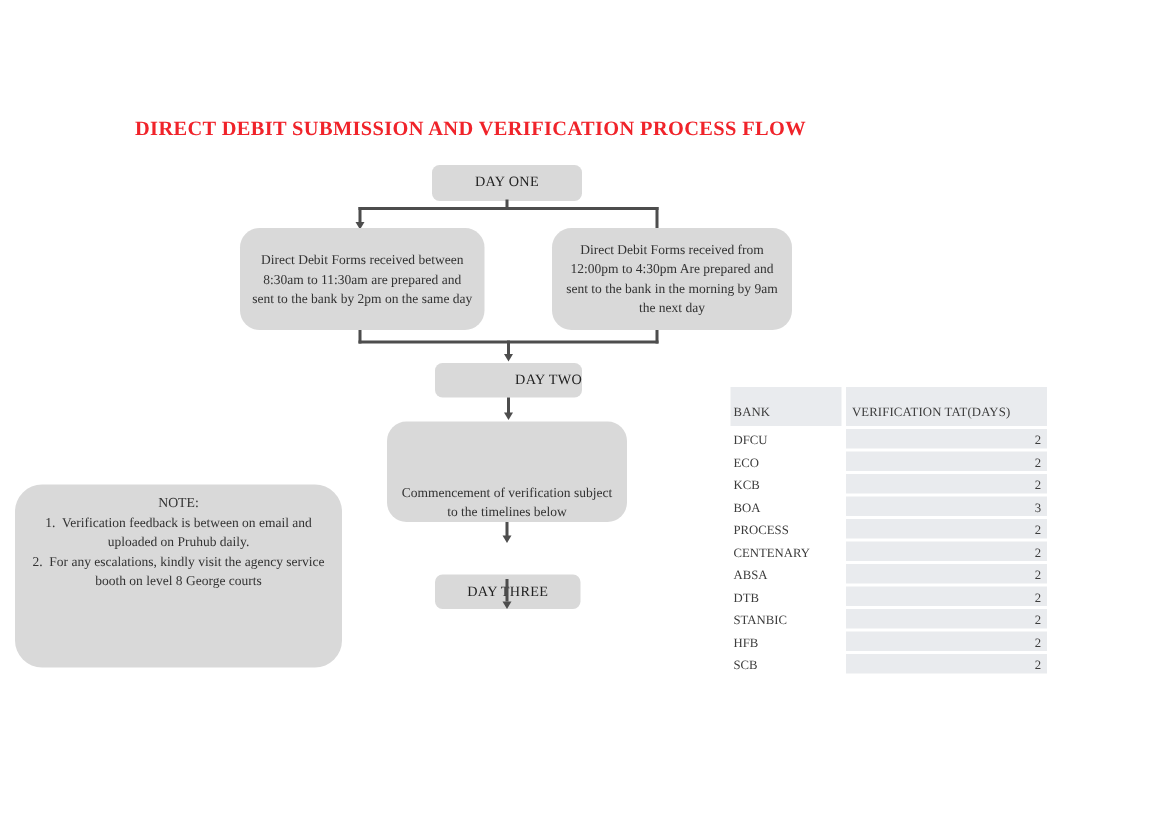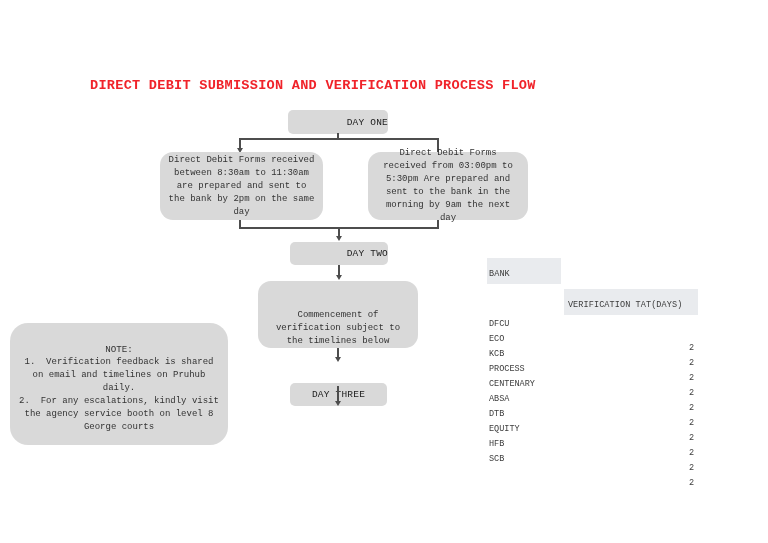--- a/index.html
+++ b/index.html
@@ -1,47 +1,47 @@
 <!DOCTYPE html>
 <html style="--accent: #f0232a; --box: #d9d9d9; --connector: #4d4d4d; --cell: #e9ebee;"><head>
 <meta charset="utf-8">
 <style>
   html,body{margin:0;padding:0;background:#fff;}
   .canvas{
     position:relative;width:768px;height:543px;background:#ffffff;overflow:hidden;
-    font-family:Liberation Mono, monospace;
+    font-family:Liberation Serif, serif;
   }
   .title{
     position:absolute;left:90px;top:78px;margin:0;
     font-size:13.6px;font-weight:bold;letter-spacing:.25px;color:var(--accent,#f0232a);
     white-space:nowrap;
   }
   .pill{
     position:absolute;background:var(--box,#d9d9d9);border-radius:5px;
     display:flex;align-items:center;justify-content:center;
     font-size:9.5px;color:#222;letter-spacing:.2px;
   }
-  #day-one{left:288px;top:110px;width:100px;height:24px;justify-content:flex-end;}
+  #day-one{left:288px;top:110px;width:100px;height:24px;}
   #day-two{left:290px;top:242px;width:98px;height:23px;justify-content:flex-end;}
   #day-three{left:290px;top:363px;width:97px;height:23px;margin-top:20px;}
 
   .bigbox{
     position:absolute;background:var(--box,#d9d9d9);border-radius:13px;
     display:flex;align-items:center;justify-content:center;text-align:center;
     font-size:9px;line-height:13px;color:#333;padding:0 8px;box-sizing:border-box;
   }
   #box-morning{left:160px;top:152px;width:163px;height:68px;}
   #box-afternoon{left:368px;top:152px;width:160px;height:68px;}
   #box-commence{left:258px;top:281px;width:160px;height:67px;align-items:flex-end;}
   #box-reports{left:258px;top:407px;width:162px;height:63px;}
 
   #note-box{
     position:absolute;left:10px;top:323px;width:218px;height:122px;
     background:var(--box,#d9d9d9);border-radius:18px;box-sizing:border-box;
-    padding:20px 9px 0;font-size:9px;line-height:13px;color:#333;text-align:center;
+    padding:6px 9px 0;font-size:9px;line-height:13px;color:#333;text-align:center;
   }
   #note-box .note-heading{font-size:9.2px;}
   #note-box ol{list-style:none;margin:0;padding:0;counter-reset:n;}
   #note-box li{counter-increment:n;}
   #note-box li::before{content:counter(n) ".\00a0\00a0";}
 
   .hline,.vline{position:absolute;background:var(--connector,#4d4d4d);}
   #l-v1{left:337px;top:133px;width:1.5px;height:6px;}
   #l-h1{left:239px;top:138px;width:199.5px;height:1.5px;}
   #l-v2{left:239px;top:138px;width:1.5px;height:11px;}
@@ -62,21 +62,21 @@
   #a-left{left:236.5px;top:148px;}
   #a-two{left:335.5px;top:236px;}
   #a-commence{left:335.5px;top:275px;}
   #a-three{left:334.5px;top:357px;}
   #a-reports{left:334.5px;top:401px;}
 
   #bank-table{position:absolute;left:487px;top:258px;width:211px;font-size:8.5px;color:#3c3c3c;}
   .t-row{display:flex;margin-bottom:2px;}
   .cell{box-sizing:border-box;display:flex;align-items:center;}
   .c1{width:79px;margin-right:3px;padding-left:2px;}
-  .c2{width:143px;padding:0 4px;margin-top:31px;}
+  .c2{width:143px;padding:0 4px;}
   .t-head .cell{background:var(--cell,#e9ebee);height:26px;align-items:flex-end;padding-bottom:5px;letter-spacing:.1px;}
   .t-data{height:13px;}
   .t-data .c1{background:transparent;}
   .t-data .c2{background:var(--cell,#e9ebee);justify-content:flex-end;}
 </style>
 </head>
 <body>
 
 <div class="canvas">
 
@@ -89,21 +89,21 @@
   <div class="vline" id="l-v1"></div>
   <div class="hline" id="l-h1"></div>
   <div class="vline" id="l-v2"></div>
   <div class="vline" id="l-v3"></div>
   <div class="arrow" id="a-left"></div>
 
   <div class="bigbox" id="box-morning">
     <span>Direct Debit Forms received between 8:30am to 11:30am are prepared and sent to the bank by 2pm on the same day</span>
   </div>
   <div class="bigbox" id="box-afternoon">
-    <span>Direct Debit Forms received from 03:00pm to 5:30pm Are prepared and sent to the bank in the morning by 9am the next day</span>
+    <span>Direct Debit Forms received from 12:00pm to 4:30pm Are prepared and sent to the bank in the morning by 9am the next day</span>
   </div>
 
   <div class="vline" id="l-v4"></div>
   <div class="vline" id="l-v5"></div>
   <div class="hline" id="l-h2"></div>
   <div class="vline" id="l-v6"></div>
   <div class="arrow" id="a-two"></div>
 
   <div class="pill" id="day-two">
     <span>DAY TWO</span>
@@ -123,21 +123,21 @@
     <span>DAY THREE</span>
   </div>
 
   <div class="vline" id="l-v9"></div>
   <div class="arrow" id="a-reports"></div>
 
 
   <div id="note-box">
     <div class="note-heading">NOTE:</div>
     <ol>
-      <li>Verification feedback is shared on email and timelines on Pruhub daily.</li>
+      <li>Verification feedback is between on email and uploaded on Pruhub daily.</li>
       <li>For any escalations, kindly visit the agency service booth on level 8 George courts</li>
     </ol>
   </div>
 
   <div id="bank-table">
     <div class="t-row t-head">
       <div class="cell c1">BANK</div>
       <div class="cell c2">VERIFICATION TAT(DAYS)</div>
     </div>
     <div>
@@ -147,37 +147,41 @@
         </div>
         <div class="t-row t-data">
           <div class="cell c1">ECO</div>
           <div class="cell c2">2</div>
         </div>
         <div class="t-row t-data">
           <div class="cell c1">KCB</div>
           <div class="cell c2">2</div>
         </div>
         <div class="t-row t-data">
+          <div class="cell c1">BOA</div>
+          <div class="cell c2">3</div>
+        </div>
+        <div class="t-row t-data">
           <div class="cell c1">PROCESS</div>
           <div class="cell c2">2</div>
         </div>
         <div class="t-row t-data">
           <div class="cell c1">CENTENARY</div>
           <div class="cell c2">2</div>
         </div>
         <div class="t-row t-data">
           <div class="cell c1">ABSA</div>
           <div class="cell c2">2</div>
         </div>
         <div class="t-row t-data">
           <div class="cell c1">DTB</div>
           <div class="cell c2">2</div>
         </div>
         <div class="t-row t-data">
-          <div class="cell c1">EQUITY</div>
+          <div class="cell c1">STANBIC</div>
           <div class="cell c2">2</div>
         </div>
         <div class="t-row t-data">
           <div class="cell c1">HFB</div>
           <div class="cell c2">2</div>
         </div>
         <div class="t-row t-data">
           <div class="cell c1">SCB</div>
           <div class="cell c2">2</div>
         </div>

